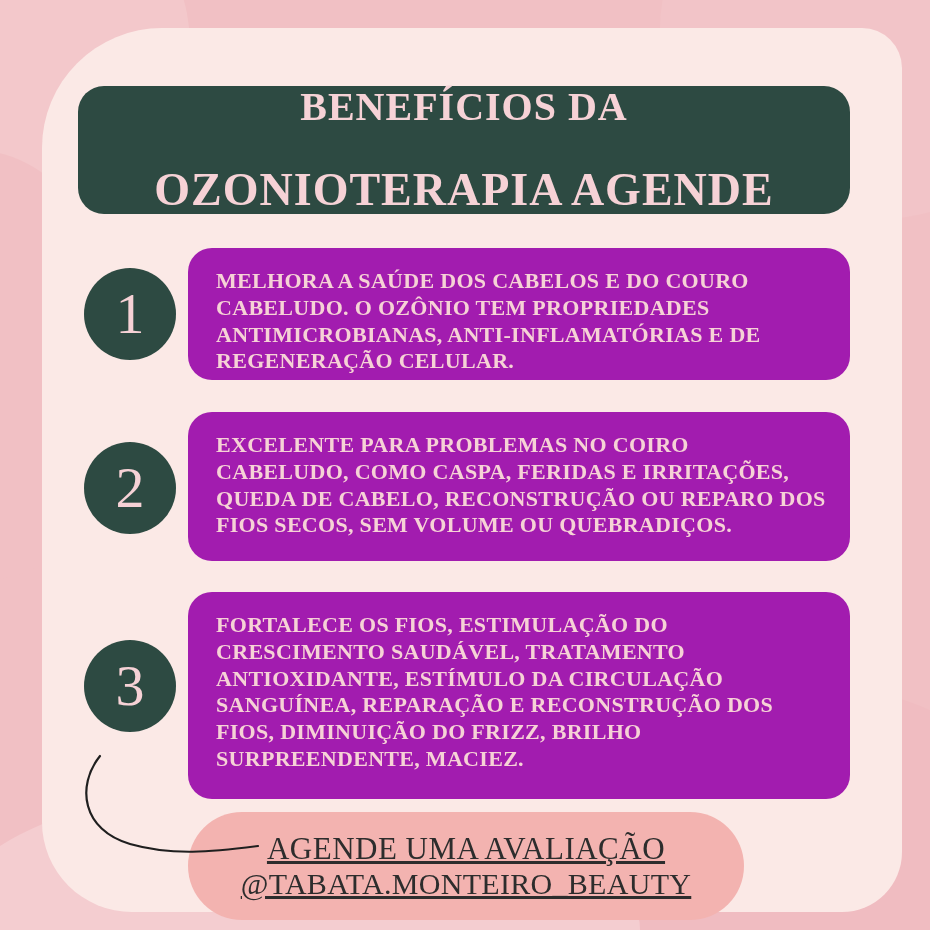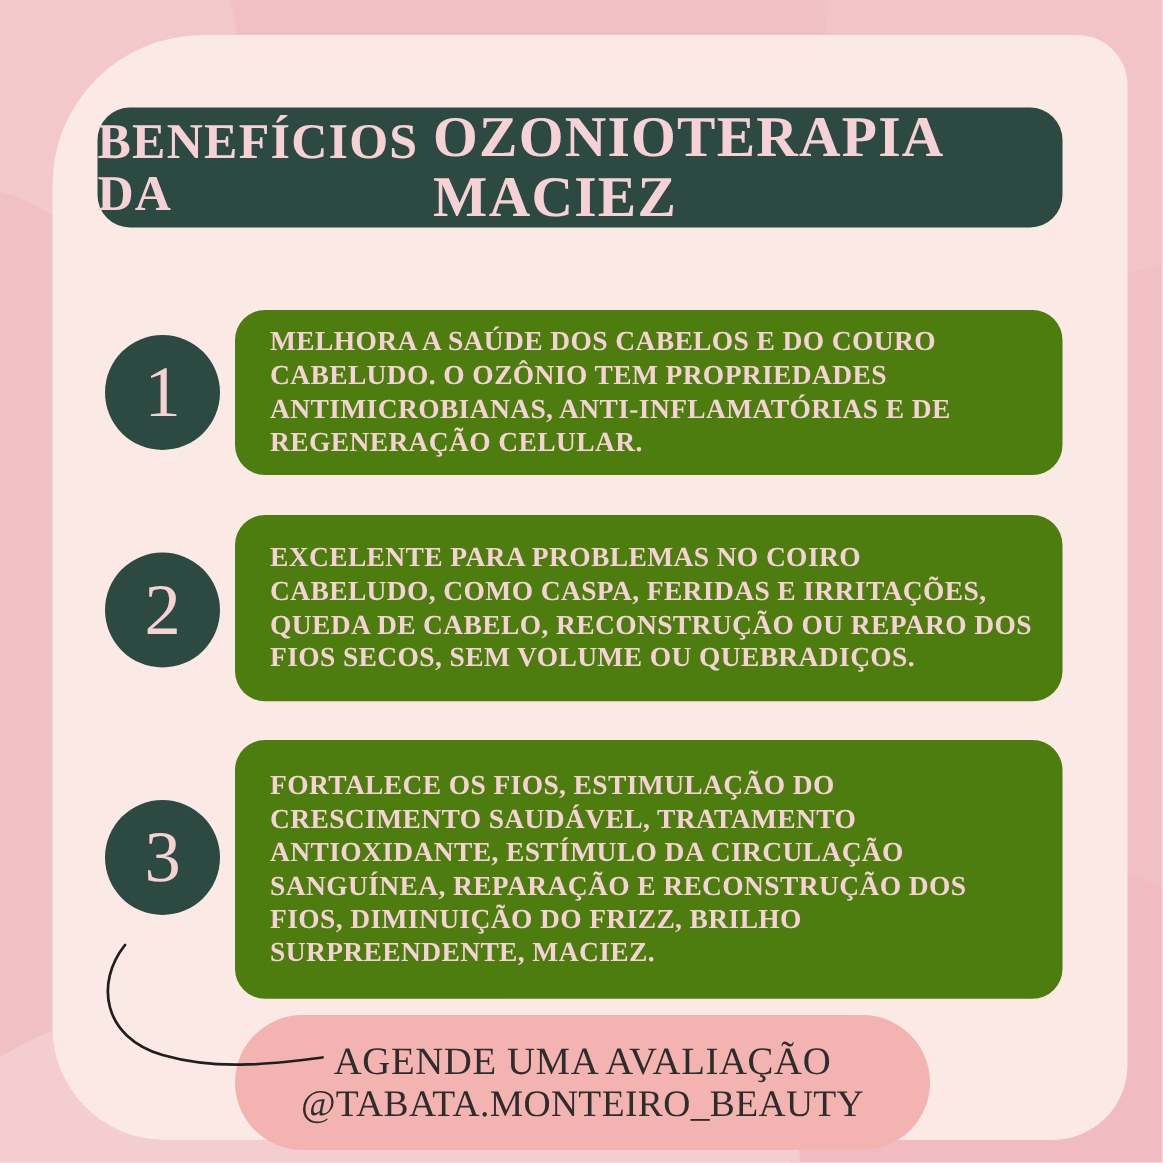--- a/index.html
+++ b/index.html
@@ -83,27 +83,27 @@
   .content {
     position: absolute;
     inset: 0;
   }
   
   .title-card {
     position: absolute;
     left: 78px;
     top: 86px;
     width: 772px;
-    height: 96px;
+    height: 128px;
     background: #2d4a42;
     border-radius: 26px;
     display: flex;
-    flex-direction: row;
+    flex-direction: column;
     align-items: center;
-    justify-content: flex-end;
+    justify-content: space-between;
     color: #f6d2d6;
   }
   .title-line1 {
     font-size: 40px;
     letter-spacing: 1px;
     line-height: 1.05;
     font-weight: bold;
   }
   .title-line2 {
     font-size: 46px;
@@ -129,27 +129,26 @@
     align-items: center;
     justify-content: center;
     font-size: 58px;
     line-height: 1;
     z-index: 3;
   }
   .row .text-card {
     position: absolute;
     left: 110px;
     width: 662px;
-    background: #4d7c0f;
+    background: #a21caf;
     border-radius: 24px;
     color: #f6d2d6;
     box-sizing: border-box;
     padding: 20px 24px 20px 28px;
     display: flex;
-    align-items: center;
   }
   .text-card p {
     margin: 0;
     font-size: 22px;
     line-height: 1.22;
     letter-spacing: 0.3px;
     font-weight: bold;
     text-transform: uppercase;
   }
   #row-1 { top: 248px; }
@@ -181,20 +180,21 @@
     width: 556px;
     height: 108px;
     background: #f3b3b0;
     border-radius: 54px;
     display: flex;
     flex-direction: column;
     align-items: center;
     justify-content: center;
     color: #2d2d2d;
     text-align: right;
+    text-decoration: underline;
   }
   .cta-line1 {
     font-size: 31px;
     letter-spacing: 0.5px;
   }
   .cta-line2 {
     font-size: 26px;
     line-height: 1.0;
     margin-top: 1px;
   }
@@ -214,21 +214,21 @@
   <div class="blob-right-top"></div>
   <div class="blob-right-bot"></div>
   <div class="blob-bottom"></div>
   <div class="blob-left-mid"></div>
   <div class="bg-inner"></div>
 
   <div class="content">
 
     <div class="title-card">
       <div class="title-line1">BENEFÍCIOS DA</div>
-      <div class="title-line2">OZONIOTERAPIA MACIEZ</div>
+      <div class="title-line2">OZONIOTERAPIA AGENDE</div>
     </div>
 
     <div class="row" id="row-1">
       <div class="num-badge">1</div>
       <div class="text-card">
         <p>MELHORA A SAÚDE DOS CABELOS E DO COURO CABELUDO. O OZÔNIO TEM PROPRIEDADES ANTIMICROBIANAS, ANTI-INFLAMATÓRIAS E DE REGENERAÇÃO CELULAR.</p>
       </div>
     </div>
 
     <div class="row" id="row-2">

